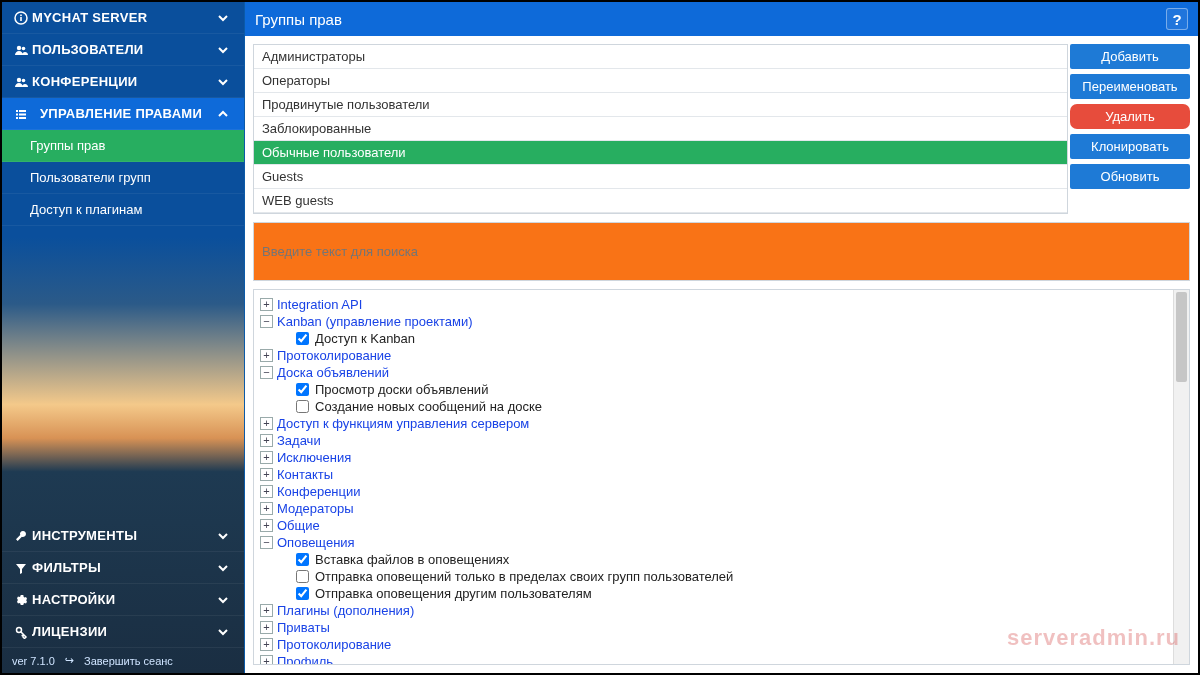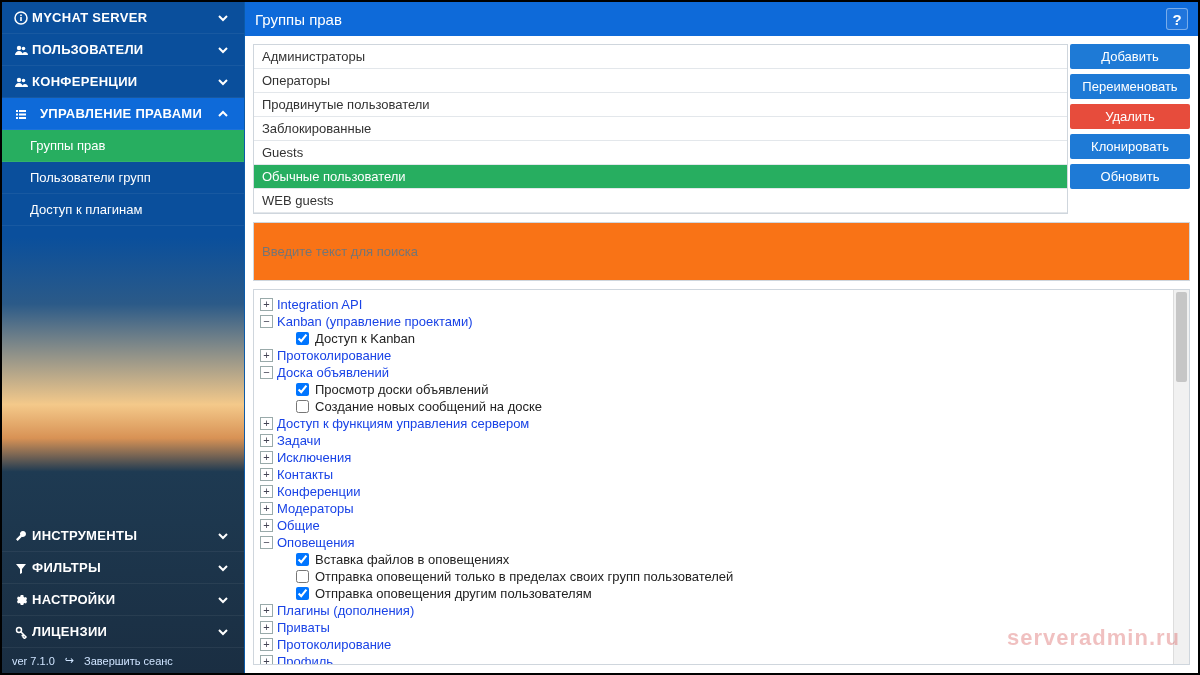--- a/index.html
+++ b/index.html
@@ -25,21 +25,21 @@
 .header { background: #0e6ad9; color: #fff; display: flex; align-items: center; padding: 6px 10px; font-size: 15px; gap: 10px; }
 .header .title { flex: 1; }
 .help-btn { width: 22px; height: 22px; border: 1px solid rgba(255,255,255,0.4); border-radius: 3px; display: flex; align-items: center; justify-content: center; font-weight: 700; cursor: pointer; background: rgba(255,255,255,0.08); }
 
 .content-row { display: flex; gap: 2px; padding: 8px; }
 .group-list { flex: 1; border: 1px solid #cfd6dd; background: #fff; }
 .group-row { padding: 4px 8px; font-size: 13px; border-bottom: 1px solid #e3e7eb; color: #333; cursor: pointer; }
 .group-row.active { background: #27ae60; color: #fff; }
 .action-col { width: 120px; display: flex; flex-direction: column; gap: 5px; }
 .btn { background: #1e7ad6; color: #fff; border: none; padding: 5px 4px; font-size: 13px; border-radius: 2px; cursor: pointer; text-align: center; }
-.btn.delete { background: #e74c3c; }
+.btn.delete { background: #e74c3c; border-radius: 7px; }
 
 .search-bar { margin: 0 8px 8px 8px; background: #f97316; border: 1px solid #cfd6dd; padding: 21px 8px; font-size: 13px; color: #666; }
 .search-bar input { width: 100%; border: none; background: transparent; outline: none; font-size: 13px; color: #333; }
 
 .tree-wrap { margin: 0 8px 8px 8px; border: 1px solid #cfd6dd; overflow-y: auto; height: 396px; position: relative; }
 .tree { padding: 6px 4px 6px 6px; font-size: 13px; }
 .tree-node { display: flex; align-items: center; gap: 4px; padding: 1px 0; }
 .tree-node .toggle { width: 13px; height: 13px; border: 1px solid #9aa; display: inline-flex; align-items: center; justify-content: center; font-size: 11px; line-height: 1; color: #445; cursor: pointer; background: #fff; flex-shrink: 0; }
 .tree-label { color: #1943e6; cursor: pointer; }
 .tree-label.plain { color: #222; cursor: default; }
@@ -178,22 +178,22 @@
       <span class="title">Группы прав</span>
       <span class="help-btn">?</span>
     </div>
 
     <div class="content-row">
       <div class="group-list" id="group-list">
           <div class="group-row">Администраторы</div>
           <div class="group-row">Операторы</div>
           <div class="group-row">Продвинутые пользователи</div>
           <div class="group-row">Заблокированные</div>
+          <div class="group-row active">Обычные пользователи</div>
           <div class="group-row">Guests</div>
-          <div class="group-row active">Обычные пользователи</div>
           <div class="group-row">WEB guests</div>
         </div>
       <div class="action-col">
         <button class="btn">Добавить</button>
         <button class="btn">Переименовать</button>
         <button class="btn delete">Удалить</button>
         <button class="btn">Клонировать</button>
         <button class="btn">Обновить</button>
       </div>
     </div>

